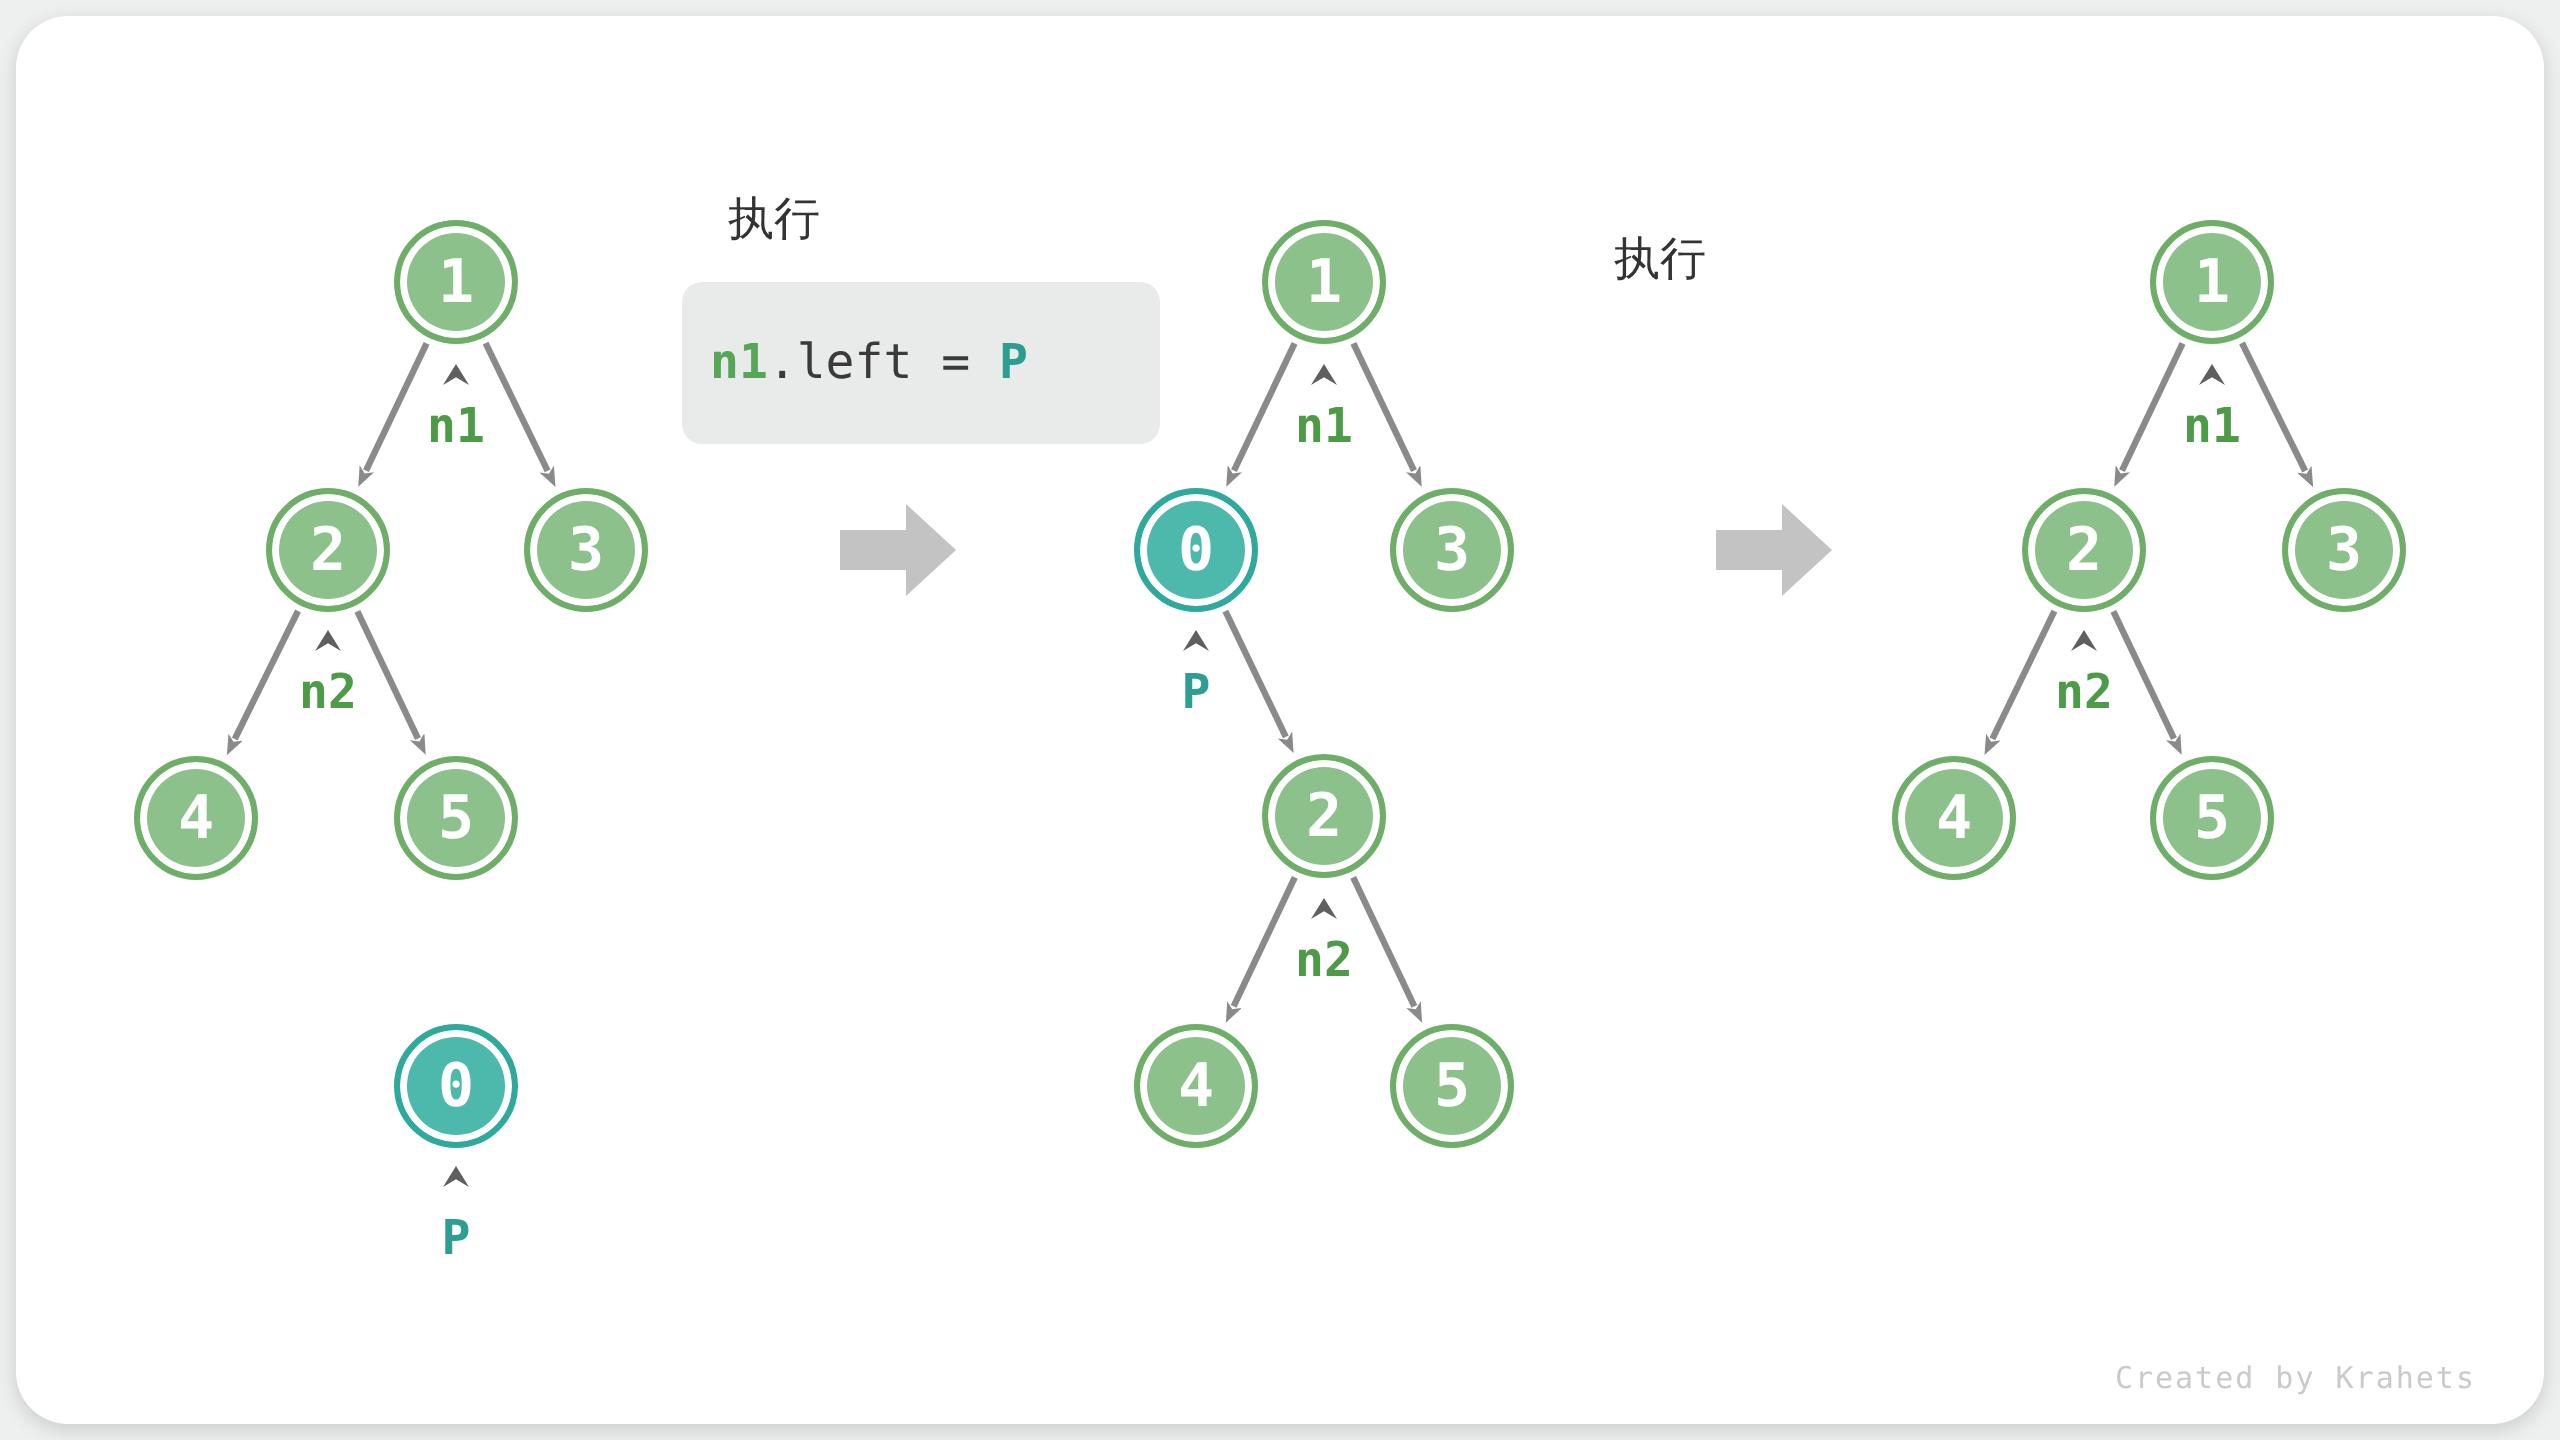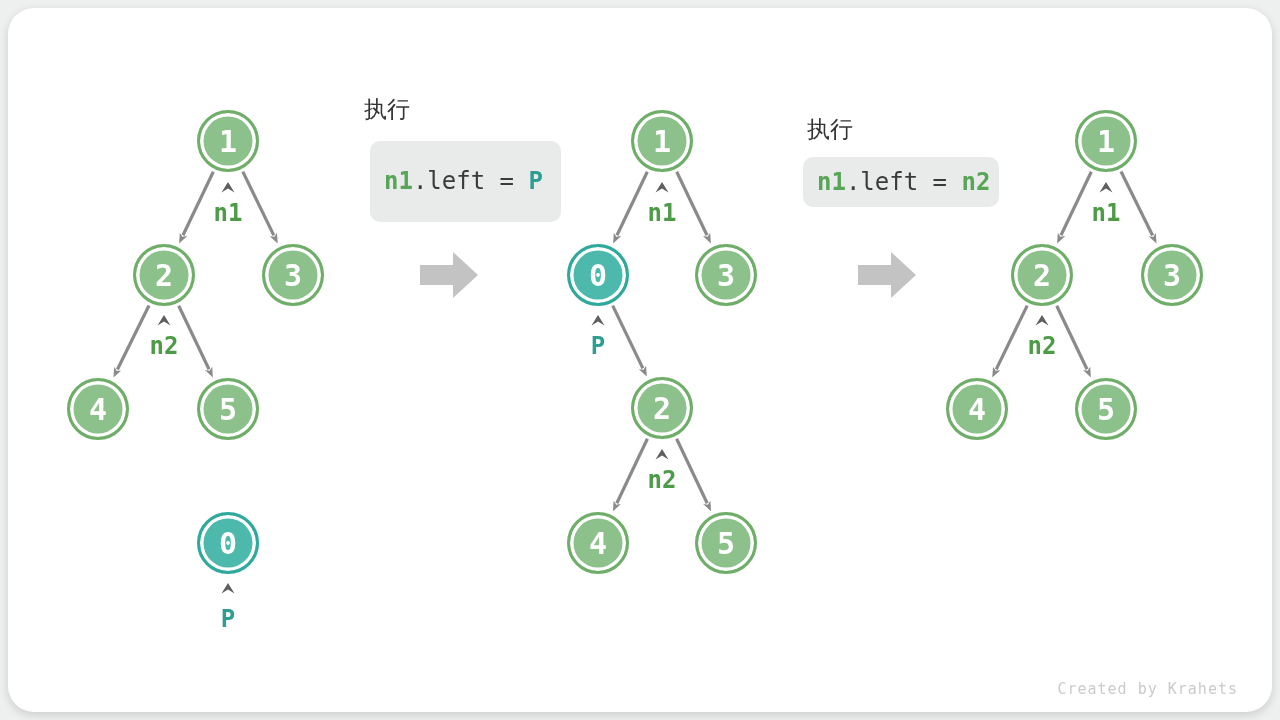--- a/index.html
+++ b/index.html
@@ -134,22 +134,19 @@
       <div class="caret" style="left: 1099px; top: 182px;"><svg width="14" height="11" viewBox="0 0 14 11">
           <path d="M7 0 L13.5 10.5 L7 6.6 L0.5 10.5 Z" fill="#5f5f5f"></path>
         </svg></div>
       <div class="ptr-label green" style="left: 1074px; top: 199px;">n1</div>
       <div class="caret" style="left: 1035px; top: 315px;"><svg width="14" height="11" viewBox="0 0 14 11">
           <path d="M7 0 L13.5 10.5 L7 6.6 L0.5 10.5 Z" fill="#5f5f5f"></path>
         </svg></div>
       <div class="ptr-label green" style="left: 1010px; top: 332px;">n2</div>
     </div>
     <div class="code-title" style="left: 364px; top: 94px;">执行</div>
-    <div class="code-box" style="left: 370px; top: 141px; width: 191px; height: 81px;">
+    <div class="code-box" style="left: 341px; top: 141px; width: 239px; height: 81px;">
       <div class="code-line"><span class="c-green">n1</span><span class="c-plain">.left = </span><span class="c-teal">P</span></div>
     </div>
     <div class="code-title" style="left: 807px; top: 114px;">执行</div>
-    <div class="code-box" style="left: 803px; top: 157px; width: 196px; height: 50px;">
-      <div class="code-line"><span class="c-green">n1</span><span class="c-plain">.left = </span><span class="c-green">n2</span></div>
-    </div>
   </div>
 
 <div class="watermark">Created by Krahets</div>
 
 </body></html>

